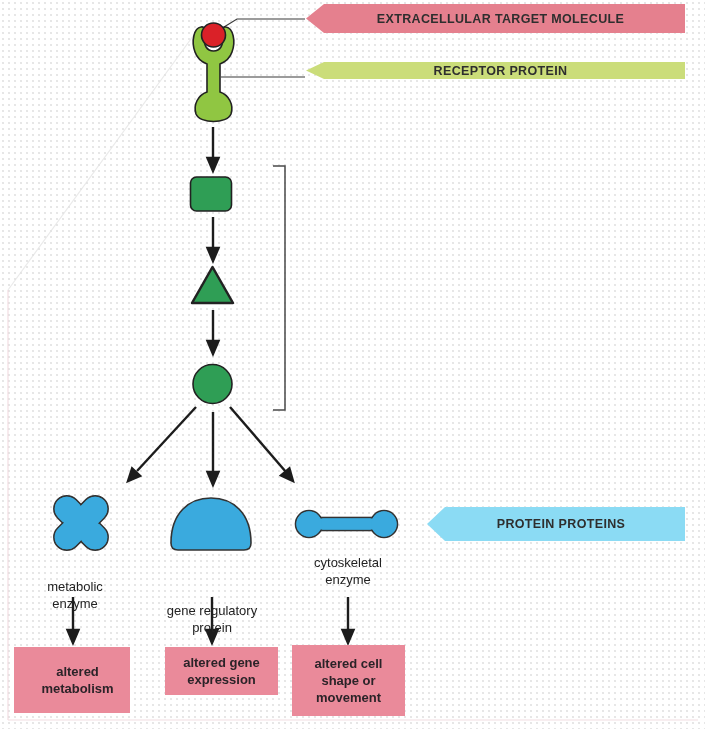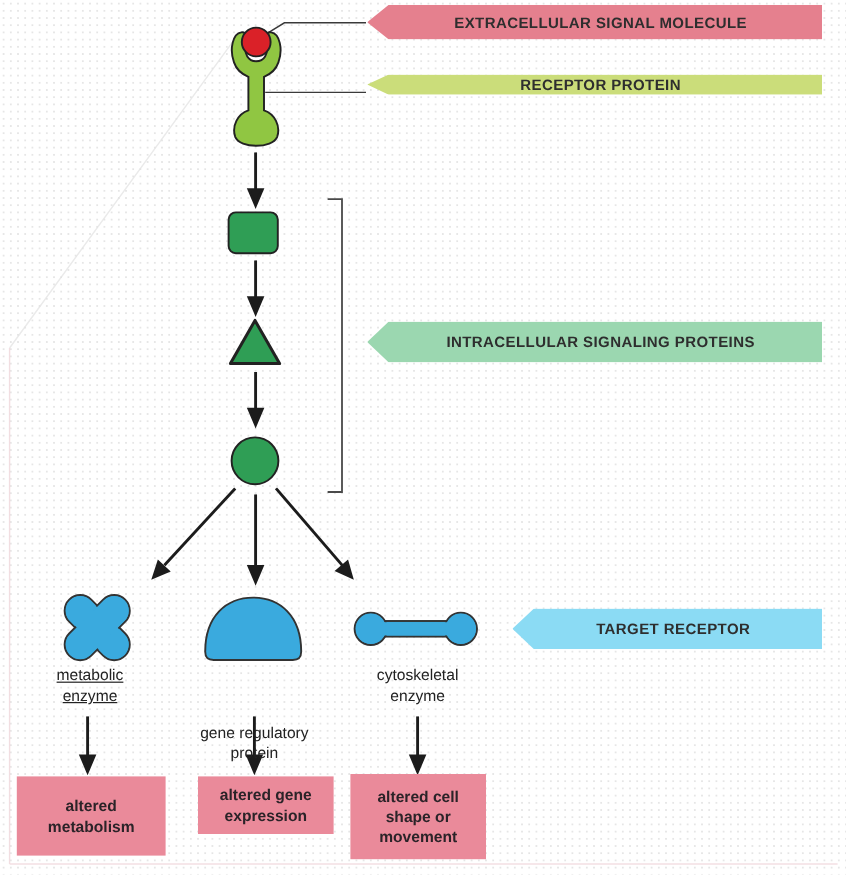--- a/index.html
+++ b/index.html
@@ -35,34 +35,34 @@
   .banner-target{left:427px;top:507px;width:258px;height:34px;background:#8bdbf4;}
   .shape-label{
     position:absolute;
     text-align:center;
     font-size:13px;
     line-height:17px;
     color:#222222;
     font-weight:500;
     white-space:pre-line;
   }
-  .label-metabolic{left:15px;top:554px;width:120px;text-decoration:underline;}
+  .label-metabolic{left:15px;top:578px;width:120px;}
   .label-generegulatory{left:142px;top:554px;width:140px;margin-top:48px;}
   .label-cytoskeletal{left:288px;top:554px;width:120px;}
   .outcome-box{
     position:absolute;
     background:#ea8a9a;
     display:flex;align-items:center;justify-content:center;
     text-align:center;
     font-size:13px;line-height:17px;
     font-weight:600;
     color:#2b2328;
     white-space:pre-line;
   }
-  .box-metabolism{left:14px;top:647px;width:124px;height:66px;}
+  .box-metabolism{left:14px;top:647px;width:105px;height:66px;padding-left:11px;}
   .box-expression{left:165px;top:647px;width:113px;height:48px;}
   .box-shape{left:292px;top:645px;width:113px;height:71px;}
 </style>
 </head>
 <body>
 
 <div id="stage">
 
   <svg class="diagram" width="705" height="729" viewBox="0 0 705 729">
 
@@ -142,27 +142,26 @@
         <circle cx="384" cy="524" r="13.5"></circle>
       </g>
       <g fill="#3aaade" stroke="none">
         <rect x="310" y="518.5" width="73" height="11"></rect>
         <circle cx="309" cy="524" r="12.5"></circle>
         <circle cx="384" cy="524" r="12.5"></circle>
       </g>
     </g>
   </svg>
 
-  <div class="banner banner-extracellular">EXTRACELLULAR SIGNAL MOLECULE</div>
+  <div class="banner banner-extracellular">EXTRACELLULAR TARGET MOLECULE</div>
 
   <div class="banner banner-receptor">RECEPTOR PROTEIN</div>
 
-  <div class="banner banner-intracellular">INTRACELLULAR SIGNALING PROTEINS</div>
 
-  <div class="banner banner-target">TARGET RECEPTOR</div>
+  <div class="banner banner-target">PROTEIN PROTEINS</div>
 
   <div class="shape-label label-metabolic">metabolic
 enzyme</div>
 
   <div class="shape-label label-generegulatory">gene regulatory
 protein</div>
 
   <div class="shape-label label-cytoskeletal">cytoskeletal
 enzyme</div>
 

